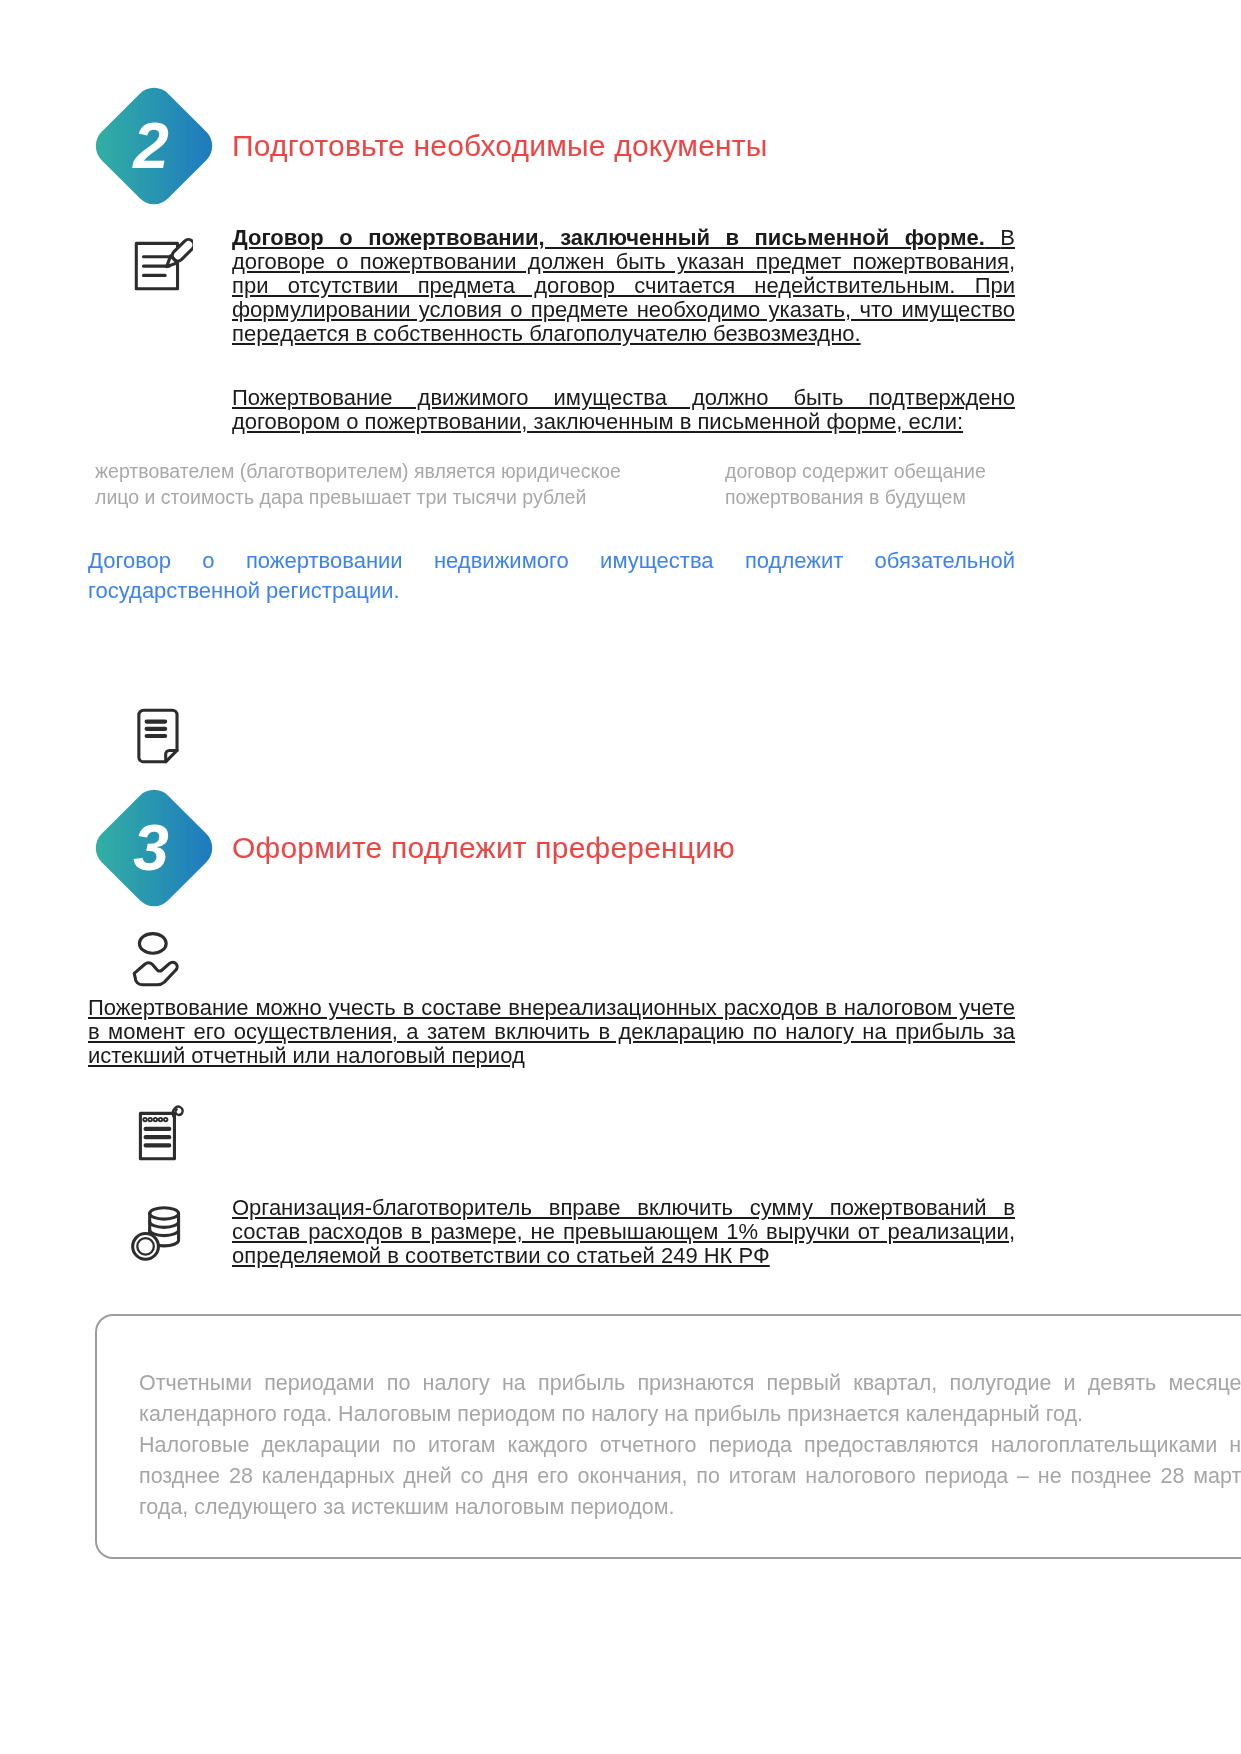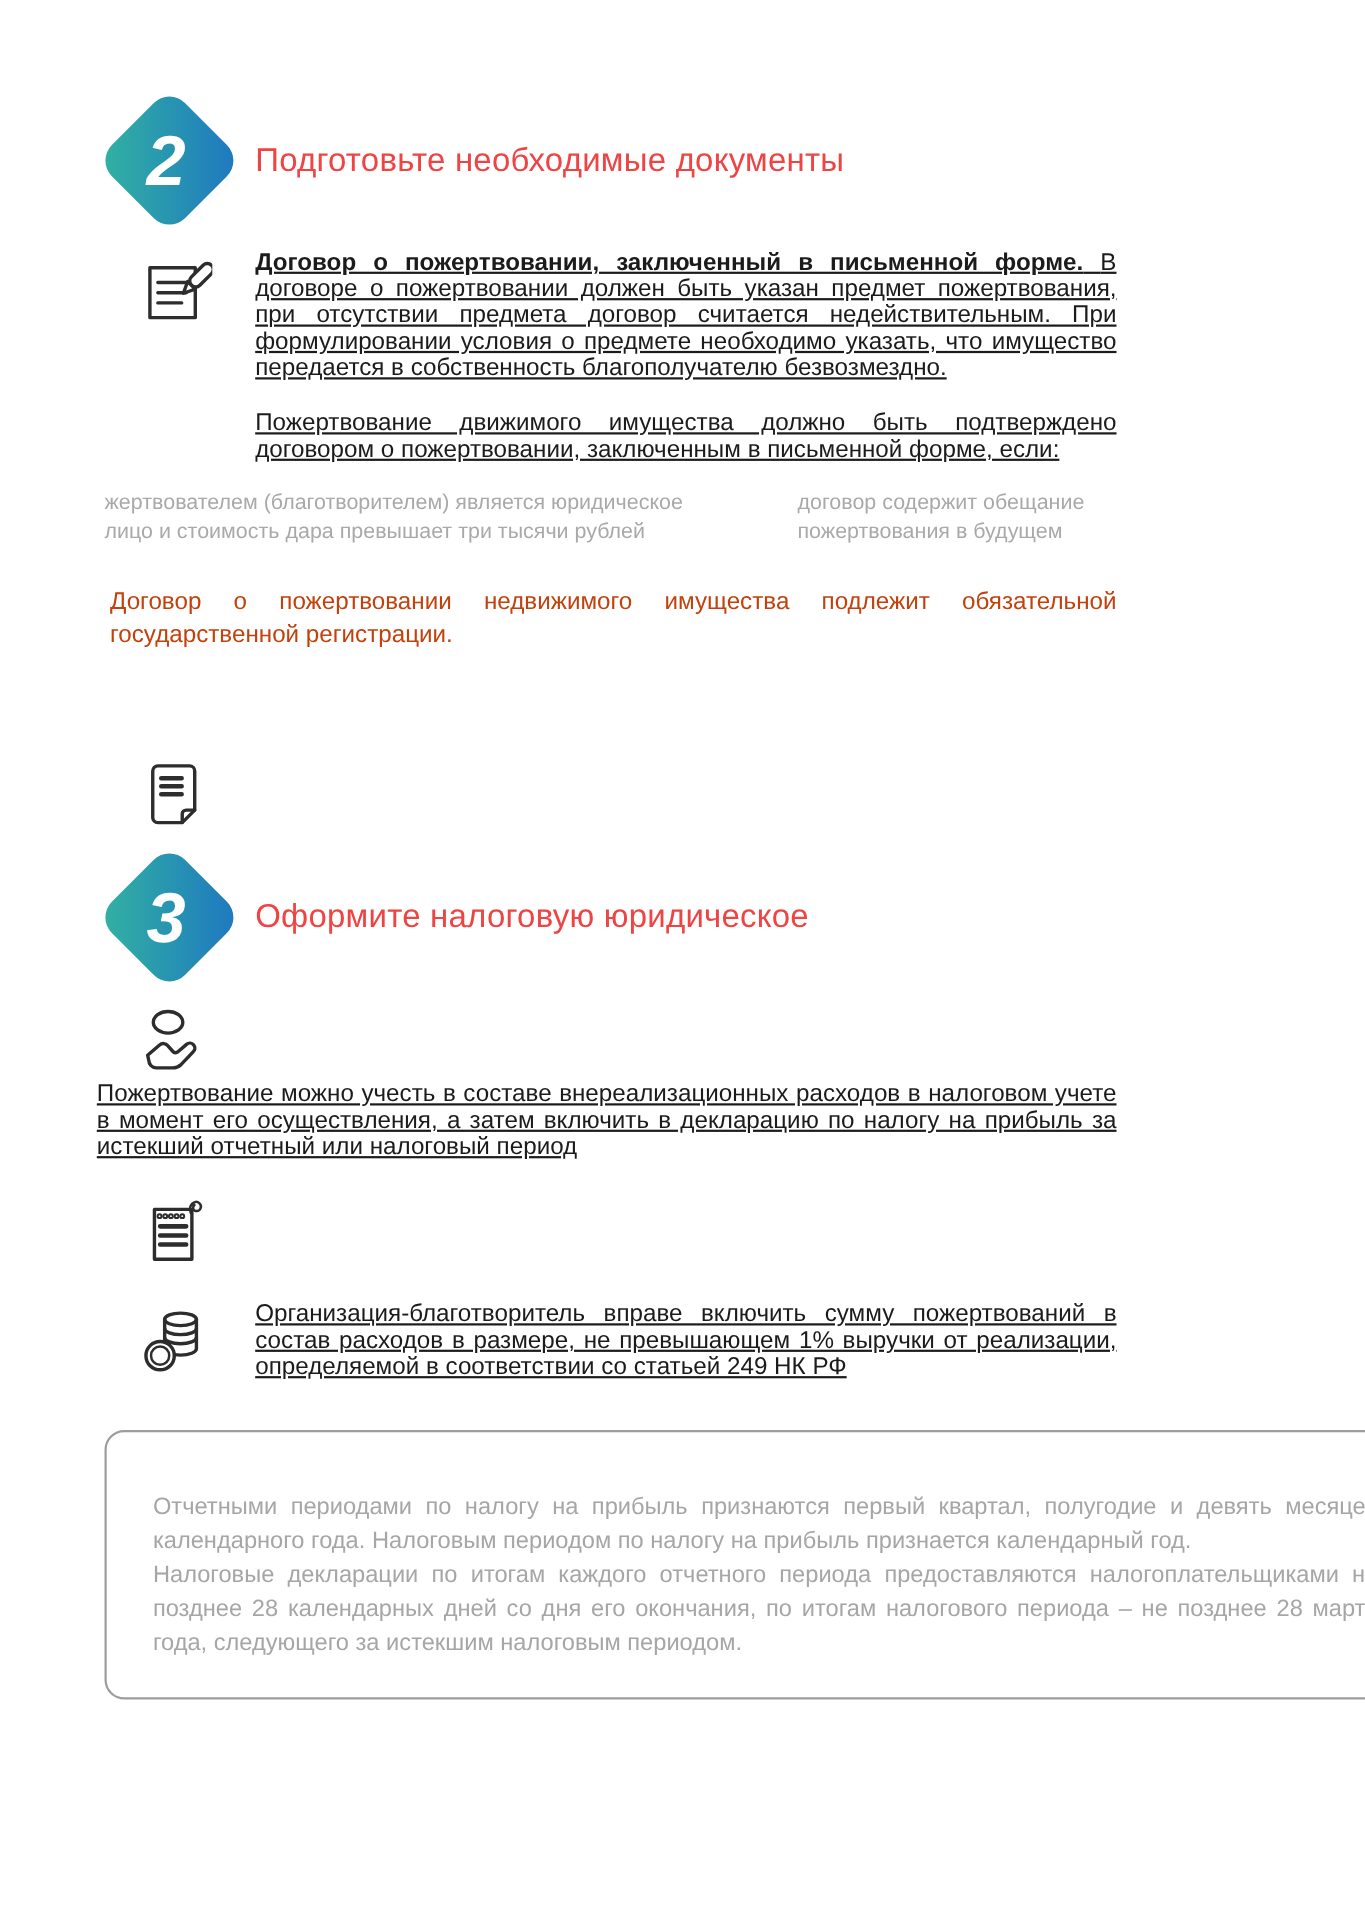--- a/index.html
+++ b/index.html
@@ -25,37 +25,37 @@
   .badge .num{
     position:absolute;inset:0;display:flex;align-items:center;justify-content:center;
     font-size:64px;font-weight:800;font-style:italic;color:#ffffff;padding-right:6px;
   }
   .step-title{font-size:30px;margin-left:12px;color:#ef4444;letter-spacing:.2px;}
   
   .row{display:flex;align-items:flex-start;margin-right:226px;}
   .icon-col{width:144px;flex:none;display:flex;justify-content:center;padding-top:4px;}
   .icon-col svg{width:66px;height:66px;display:block;}
   .text-col{flex:1;text-align:justify;font-size:22px;line-height:24px;color:#1b1b1b;text-decoration:underline;}
-  .text-col .gap{margin-top:26px;}
+  .text-col .gap{margin-top:40px;}
   .row-contract{margin-top:14px;}
   .row-act{margin-top:92px;}
   .row-hand{margin-top:12px;flex-direction:column;}
   .row-declaration{margin-top:28px;}
   .row-coins{margin-top:30px;}
   .sh3{margin-top:14px;}
   
   .muted-cols{
     display:flex;justify-content:space-between;
     margin:24px 226px 0 7px;
     color:#a9a9a9;font-size:19.5px;line-height:26px;
   }
   .muted-left{width:570px;}
   .muted-right{width:290px;}
   
-  .full-para{margin:36px 226px 0 12px;text-align:justify;font-size:22px;line-height:30px;color:#c2410c;}
+  .full-para{margin:36px 226px 0 0;text-align:justify;font-size:22px;line-height:30px;color:#3b82f6;}
   
   .note-box{
     box-sizing:border-box;
     width:1202px;margin:46px 0 0 7px;
     border:2px solid #9d9d9d;border-radius:18px;
     padding:52px 42px 34px 42px;
     color:#a6a6a6;font-size:21.5px;line-height:31px;text-align:justify;
   }
   
   .ic{stroke:#2d2d2d;fill:none;stroke-width:3;stroke-linecap:round;stroke-linejoin:round;}
@@ -107,21 +107,21 @@
         <path class="ic-thick" d="M19 19 H37 M19 26 H37 M19 33 H37"></path>
       </svg>
     </div>
   </div>
 
   <div class="step-header sh3">
     <div class="badge">
       <div class="diamond"></div>
       <div class="num">3</div>
     </div>
-    <div class="step-title">Оформите налоговую юридическое</div>
+    <div class="step-title">Оформите подлежит преференцию</div>
   </div>
 
   <div class="row row-hand">
     <div class="icon-col">
       <svg viewBox="0 0 64 64" aria-hidden="true">
         <ellipse class="ic" cx="25" cy="13" rx="13" ry="9.5"></ellipse>
         <path class="ic" d="M7 42 L17.5 33 a5 5 0 0 1 7.2 .5 l4.6 5.2 a3.1 3.1 0 0 0 4.4 .3 l7.6 -6.6 a4.4 4.4 0 0 1 6.2 .4 a4.4 4.4 0 0 1 -.4 6.2 L36.2 50.5 a10.6 10.6 0 0 1 -7 2.6 H14.6 a6.6 6.6 0 0 1 -6.6 -6.6 z"></path>
       </svg>
     </div>
     <div class="text-col">

